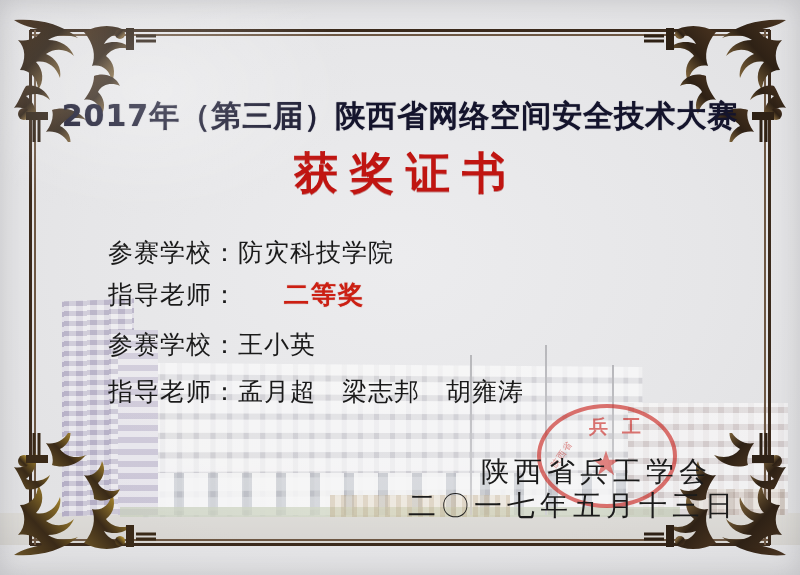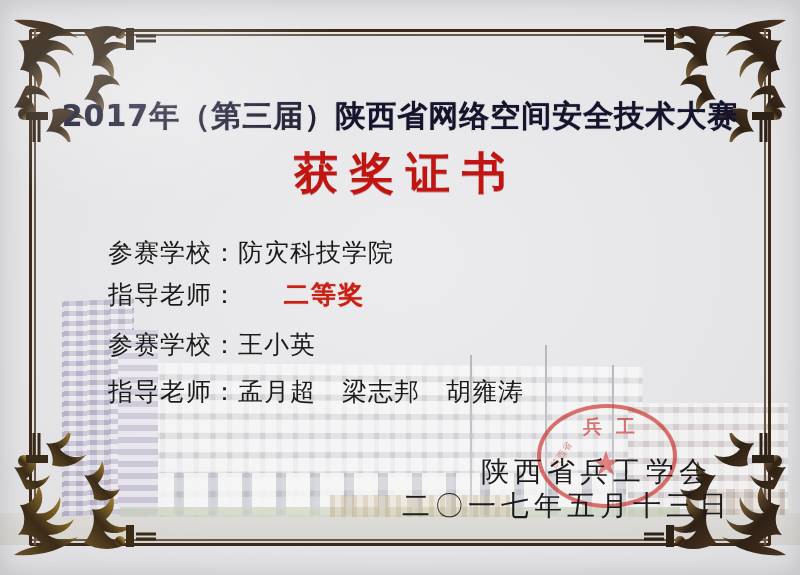--- a/index.html
+++ b/index.html
@@ -106,37 +106,37 @@
     color:#cc1f12;font-weight:bold;letter-spacing:2px;
     text-shadow:0 0 1px rgba(180,20,10,.7);
     margin-left:46px;
   }
   .sign{
     position:absolute;
     font-family:"DejaVu Sans","Liberation Sans",sans-serif;
     font-size:28px;color:#1b1b1b;letter-spacing:5px;white-space:nowrap;text-align:center;
   }
   #org{right:88px;top:453px;}
-  #date{right:68px;top:487px;}
+  #date{right:62px;top:487px;}
   
   #seal{
     position:absolute;left:537px;top:404px;width:152px;height:108px;
     pointer-events:none;
   }
   #seal .ring{
     position:absolute;left:0;top:0;width:140px;height:104px;
     border:4px solid rgba(200,30,25,.62);border-radius:50%;
     box-sizing:border-box;
   }
   #seal .star{
     position:absolute;left:52px;top:42px;width:34px;height:34px;
     color:rgba(205,35,30,.55);font-size:34px;line-height:34px;text-align:center;
   }
   #seal .arc{
-    position:absolute;left:26px;top:10px;width:92px;text-align:center;
+    position:absolute;left:26px;top:10px;width:92px;text-align:right;
     font-family:"DejaVu Sans","Liberation Sans",sans-serif;
     font-size:19px;font-weight:bold;letter-spacing:14px;text-indent:14px;
     color:rgba(200,30,25,.60);
   }
   #seal .sidetxt{
     position:absolute;left:8px;top:40px;width:40px;
     font-size:9px;color:rgba(200,30,25,.5);
     transform:rotate(-55deg);letter-spacing:1px;
   }
   

